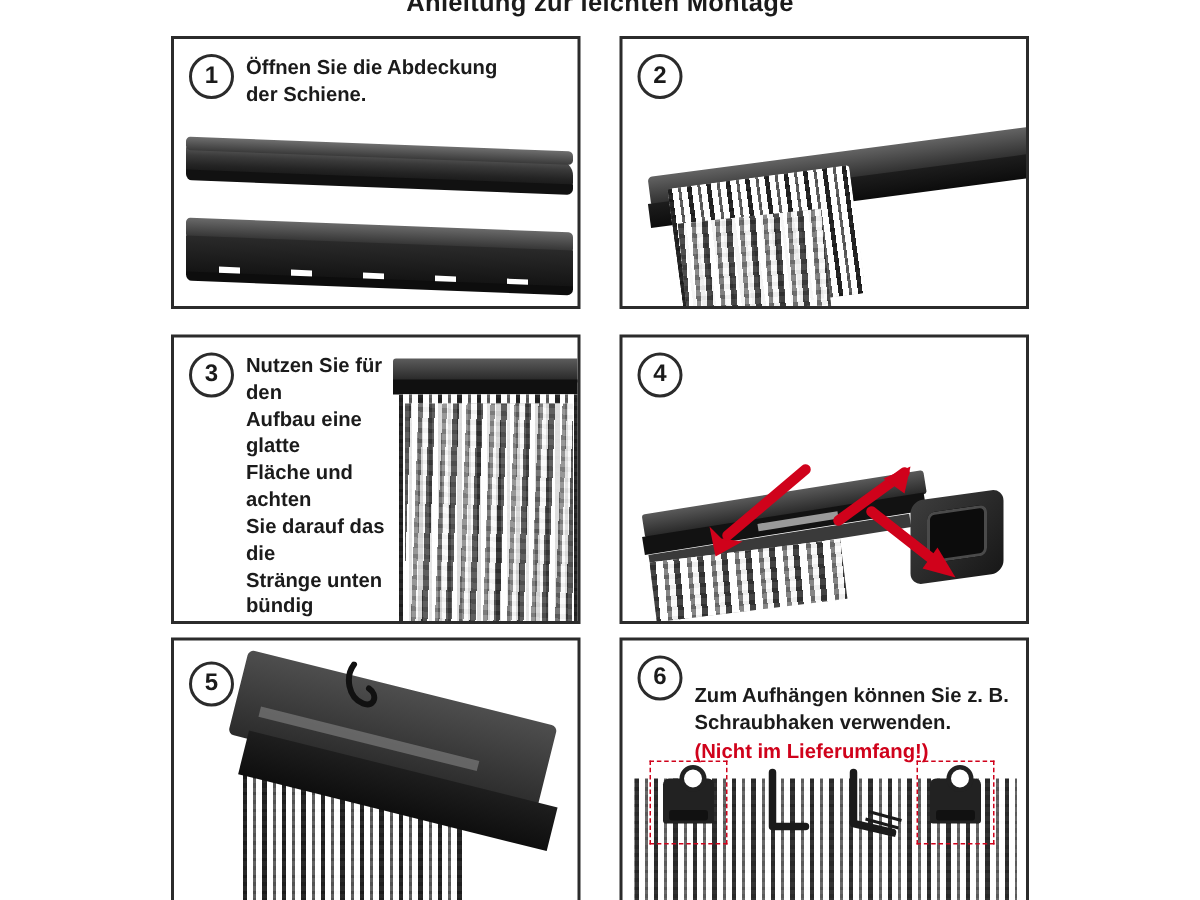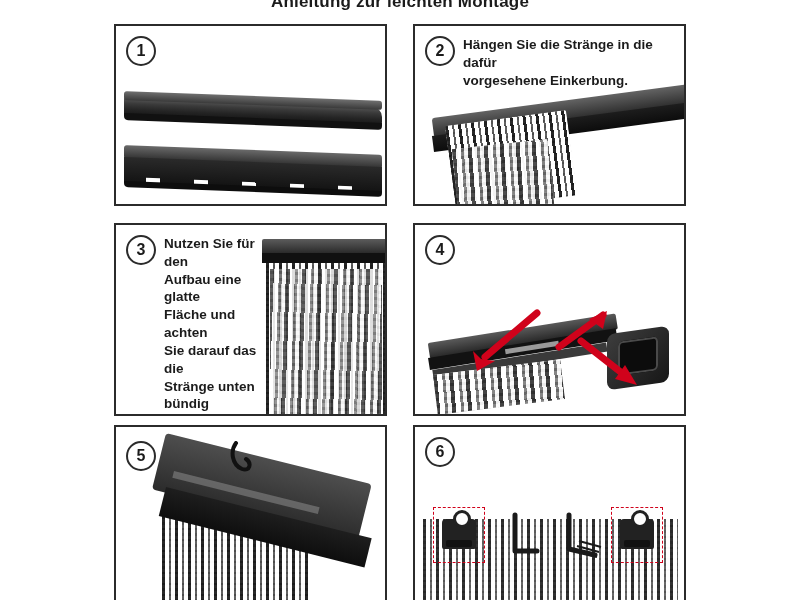--- a/index.html
+++ b/index.html
@@ -186,42 +186,42 @@
 </style>
 </head>
 <body>
 
 <div id="sheet">
 
   <div class="title">Anleitung zur leichten Montage</div>
 
   <div class="panel p1">
     <div class="step-num">1</div>
+    <div class="cap">Öffnen Sie die Abdeckung
+der Schiene.</div>
     <div class="art">
 
       <div class="rail" style="left:8px; top:76px; width:258px; height:18px; transform:skewY(2.2deg); border-radius:2px 10px 3px 2px;"></div>
       <div class="rail-light" style="left:8px; top:70px; width:258px; height:9px; transform:skewY(2.2deg); background:linear-gradient(180deg,#6f6f6f,#3a3a3a); border-radius:3px;"></div>
       <div class="rail" style="left:8px; top:92px; width:258px; height:7px; transform:skewY(2.2deg); background:#111; border-radius:0 0 4px 4px;"></div>
 
       <div class="rail" style="left:8px; top:124px; width:258px; height:14px; transform:skewY(2.2deg); background:linear-gradient(180deg,#6a6a6a,#2e2e2e); border-radius:3px;"></div>
       <div class="rail" style="left:8px; top:136px; width:258px; height:26px; transform:skewY(2.2deg); background:linear-gradient(180deg,#2a2a2a,#121212);"></div>
 
       <div style="position:absolute; left:30px; top:152px; width:14px; height:10px; background:#fff; transform:skewY(2.2deg);"></div>
       <div style="position:absolute; left:78px; top:154px; width:14px; height:10px; background:#fff; transform:skewY(2.2deg);"></div>
       <div style="position:absolute; left:126px; top:156px; width:14px; height:10px; background:#fff; transform:skewY(2.2deg);"></div>
       <div style="position:absolute; left:174px; top:158px; width:14px; height:10px; background:#fff; transform:skewY(2.2deg);"></div>
       <div style="position:absolute; left:222px; top:160px; width:14px; height:10px; background:#fff; transform:skewY(2.2deg);"></div>
       <div class="rail" style="left:8px; top:160px; width:258px; height:6px; transform:skewY(2.2deg); background:#0d0d0d; border-radius:0 0 4px 4px;"></div>
     </div>
   </div>
 
   <div class="panel p2">
     <div class="step-num">2</div>
-    <div class="cap">Hängen Sie die Stränge in die dafür
-vorgesehene Einkerbung.</div>
     <div class="art">
       <div class="rail" style="left:18px; top:92px; width:258px; height:20px; transform:rotate(-7.5deg); transform-origin:left center; background:linear-gradient(180deg,#636363,#2b2b2b); border-radius:3px;"></div>
       <div class="rail" style="left:18px; top:110px; width:258px; height:16px; transform:rotate(-7.5deg); transform-origin:left center; background:linear-gradient(180deg,#1d1d1d,#0c0c0c);"></div>
       <div class="chenille" style="left:30px; top:100px; width:122px; height:86px; transform:rotate(-7.5deg); transform-origin:left top; border-radius:2px;"></div>
       <div class="chenille soft" style="left:40px; top:118px; width:96px; height:66px; opacity:0.95; transform:rotate(-6deg);"></div>
     </div>
   </div>
 
   <div class="panel p3">
     <div class="step-num">3</div>
@@ -281,20 +281,25 @@
       <div style="position:absolute; left:58px; top:44px; width:150px; height:7px; background:#8d8d8d; transform:rotate(14deg); transform-origin:left top; opacity:.55;"></div>
 
       <svg style="position:absolute; left:112px; top:14px;" width="30" height="46" viewBox="0 0 30 46">
         <path d="M8 2 C2 10, 4 24, 14 28 C22 31, 24 22, 18 18" stroke="#111" stroke-width="4" fill="none" stroke-linecap="round"></path>
       </svg>
     </div>
   </div>
 
   <div class="panel p6">
     <div class="step-num">6</div>
+    <div class="cap">
+      <span>Zum Aufhängen können Sie z. B.
+Schraubhaken verwenden.</span>
+      <span class="cap-note">(Nicht im Lieferumfang!)</span>
+    </div>
     <div class="art">
       <div class="chenille" style="left:8px; top:92px; width:255px; height:96px; opacity:0.95;"></div>
       <div class="hook-row">
 
         <div class="dashbox" style="left:18px; top:2px; width:52px; height:56px;"></div>
         <div class="bracket" style="left:27px; top:14px;"></div>
 
         <svg style="position:absolute; left:92px; top:6px;" width="44" height="52" viewBox="0 0 44 52">
           <path d="M8 4 L8 40 L30 40" stroke="#1a1a1a" stroke-width="5" fill="none" stroke-linecap="round" stroke-linejoin="round"></path>
         </svg>

